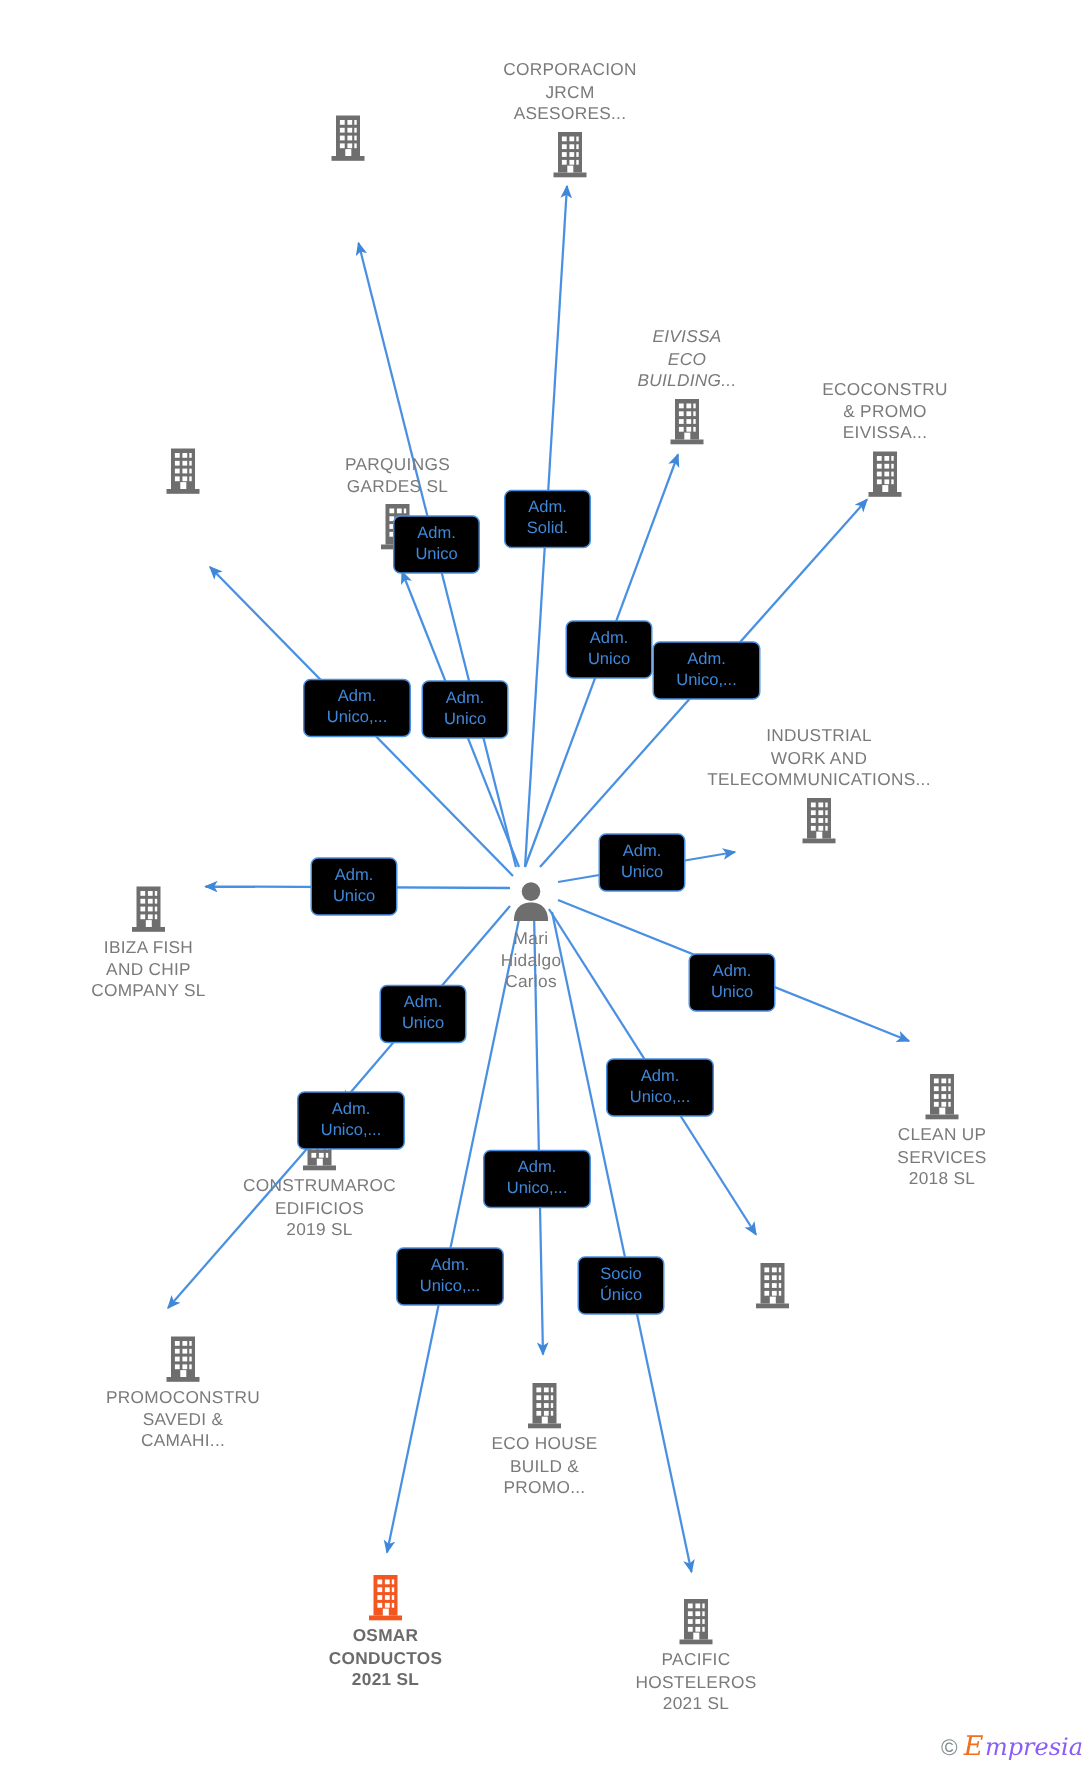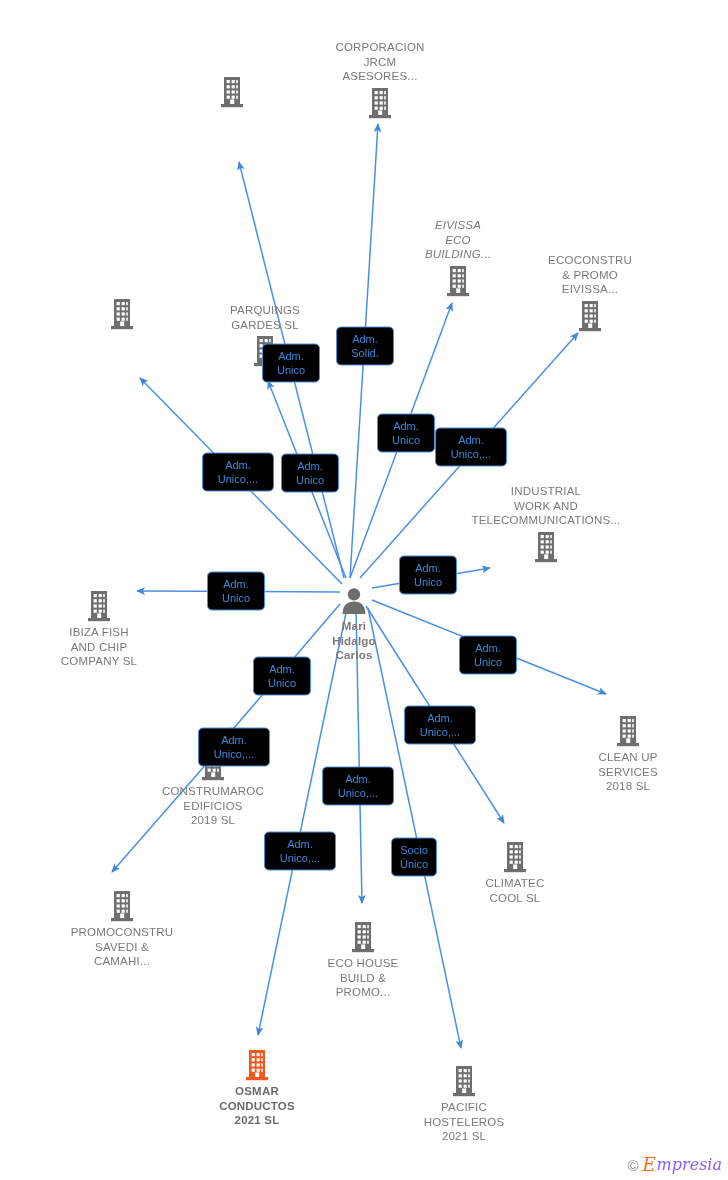--- a/index.html
+++ b/index.html
@@ -355,22 +355,20 @@
             <rect x="13.6" y="10.2" width="3.2" height="3.2" fill="#ffffff"></rect>
             <rect x="18.2" y="10.2" width="1.6" height="3.2" fill="#ffffff"></rect>
             <rect x="8.6" y="15.4" width="3.2" height="3.2" fill="#ffffff"></rect>
             <rect x="13.6" y="15.4" width="3.2" height="3.2" fill="#ffffff"></rect>
             <rect x="18.2" y="15.4" width="1.6" height="3.2" fill="#ffffff"></rect>
             <rect x="8.6" y="20.6" width="3.2" height="3.2" fill="#ffffff"></rect>
             <rect x="13.6" y="20.6" width="3.2" height="3.2" fill="#ffffff"></rect>
             <rect x="18.2" y="20.6" width="1.6" height="3.2" fill="#ffffff"></rect>
             <rect x="12.2" y="24.4" width="4" height="4.6" fill="#ffffff"></rect>
           </svg></span>
-        <span class="lbl">CLIMATEC
-COOL SL</span>
       </div>
       <div class="node" style="left: 122px; top: 889px;">
         <span class="ico"><svg width="28" height="34" viewBox="0 0 28 34">
             <rect x="6" y="2" width="16" height="27" fill="#6e6e6e"></rect>
             <rect x="3" y="29" width="22" height="3.2" fill="#6e6e6e"></rect>
             <rect x="8.6" y="5" width="3.2" height="3.2" fill="#ffffff"></rect>
             <rect x="13.6" y="5" width="3.2" height="3.2" fill="#ffffff"></rect>
             <rect x="18.2" y="5" width="1.6" height="3.2" fill="#ffffff"></rect>
             <rect x="8.6" y="10.2" width="3.2" height="3.2" fill="#ffffff"></rect>
             <rect x="13.6" y="10.2" width="3.2" height="3.2" fill="#ffffff"></rect>
@@ -446,21 +444,21 @@
             <rect x="18.2" y="15.4" width="1.6" height="3.2" fill="#ffffff"></rect>
             <rect x="8.6" y="20.6" width="3.2" height="3.2" fill="#ffffff"></rect>
             <rect x="13.6" y="20.6" width="3.2" height="3.2" fill="#ffffff"></rect>
             <rect x="18.2" y="20.6" width="1.6" height="3.2" fill="#ffffff"></rect>
             <rect x="12.2" y="24.4" width="4" height="4.6" fill="#ffffff"></rect>
           </svg></span>
         <span class="lbl">PACIFIC
 HOSTELEROS
 2021  SL</span>
       </div>
-      <div class="node person" style="left: 354px; top: 586px; font-weight: bold;">
+      <div class="node person" style="left: 354px; top: 586px;">
         <span class="ico"><svg width="30" height="30" viewBox="0 0 30 30">
             <circle cx="15" cy="8.4" r="6.2" fill="#6e6e6e"></circle>
             <path d="M3.6 28 C3.6 18.8 9 15.6 15 15.6 C21 15.6 26.4 18.8 26.4 28 Z" fill="#6e6e6e"></path>
           </svg></span>
         <span class="lbl">Mari
 Hidalgo
 Carlos</span>
       </div>
     </div>
   <div id="badges-layer">
@@ -485,21 +483,21 @@
       <div class="badge" style="left: 282px; top: 676px; width: 58px;">Adm.
 Unico</div>
       <div class="badge" style="left: 440px; top: 725px; width: 72px;">Adm.
 Unico,...</div>
       <div class="badge" style="left: 234px; top: 747px; width: 72px;">Adm.
 Unico,...</div>
       <div class="badge" style="left: 358px; top: 786px; width: 72px;">Adm.
 Unico,...</div>
       <div class="badge" style="left: 300px; top: 851px; width: 72px;">Adm.
 Unico,...</div>
-      <div class="badge" style="left: 414px; top: 857px; width: 46px;">Socio
+      <div class="badge" style="left: 414px; top: 857px; width: 58px;">Socio
 Único</div>
     </div>
 
   <div id="watermark">
     <span class="cmark">©</span>
       <span class="e">E</span>
       <span class="rest">mpresia</span>
   </div>
 
 </div>

